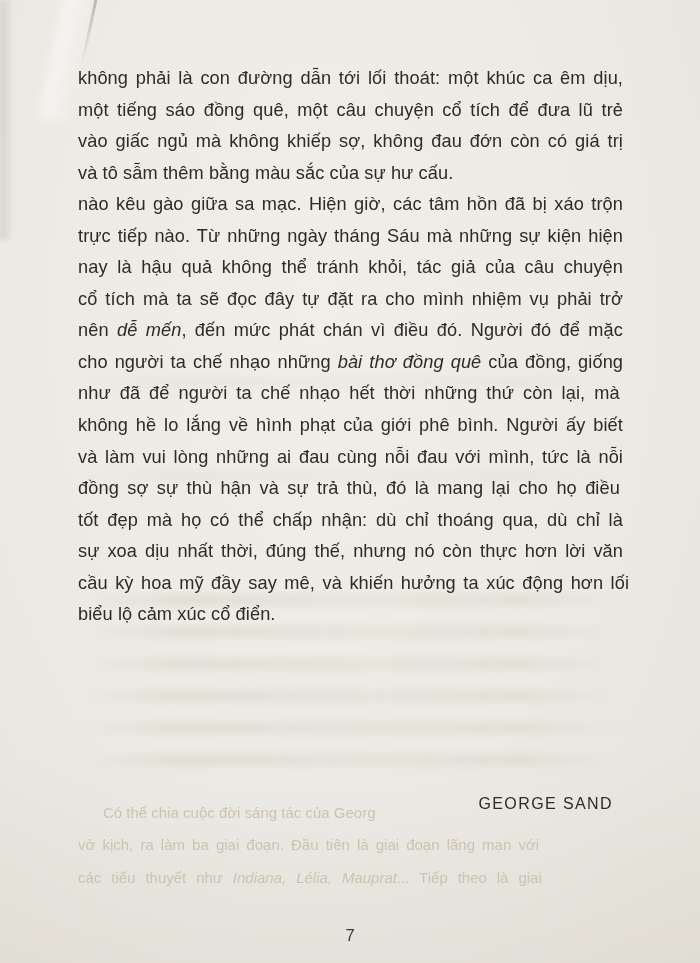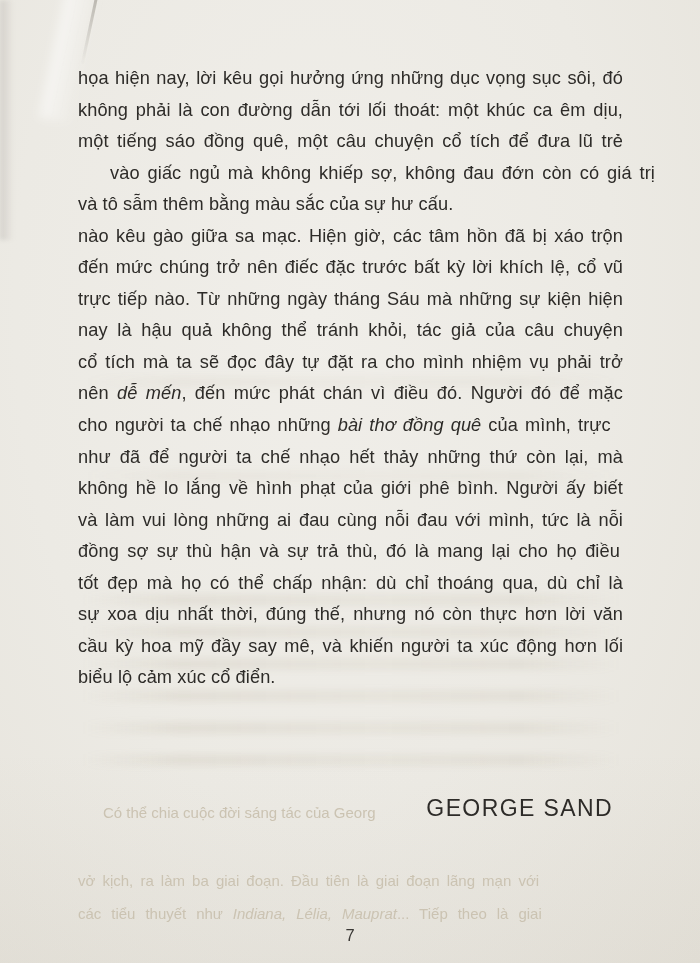--- a/index.html
+++ b/index.html
@@ -46,21 +46,21 @@
     white-space: nowrap;
     letter-spacing: 0.1px;
   }
   .line-inner { display: inline-block; white-space: nowrap; }
   .indent-spacer { display: inline-block; width: 46px; }
   .ghost .indent-spacer { width: 25px; }
   i { font-style: italic; }
 
   .signature {
     position: absolute; top: 795px; right: 87px; z-index: 4;
-    font-size: 23px; letter-spacing: 1.4px; color: var(--ink, #2D2B28);
+    font-size: 16px; letter-spacing: 1.4px; color: var(--ink, #2D2B28);
   }
 
   
   .ghost {
     position: absolute; left: 78px; top: 797px; width: 545px; z-index: 1;
     color: var(--ghost, #CBC3B2);
     filter: blur(0.6px);
   }
   .ghost-line { line-height: 32.4px; font-size: 15px; white-space: nowrap; }
 
@@ -83,47 +83,45 @@
   <div class="smudge" style="top:470px; opacity:.55"></div>
   <div class="smudge" style="top:594px"></div>
   <div class="smudge" style="top:626px"></div>
   <div class="smudge" style="top:658px"></div>
   <div class="smudge" style="top:690px"></div>
   <div class="smudge" style="top:722px"></div>
   <div class="smudge" style="top:754px"></div>
 
   <div class="ghost">
       <div class="ghost-line para-end" style="word-spacing: 0px;"><span class="line-inner"><span class="indent-spacer"></span><span>Có thể chia cuộc đời sáng tác của Georg</span></span></div>
-      <div class="ghost-line" style="word-spacing: 2.94px; margin-top: 36px;"><span class="line-inner"><span>vở kịch, ra làm ba giai đoạn. Đầu tiên là giai đoạn lãng mạn với</span></span></div>
+      <div class="ghost-line" style="word-spacing: 2.94px;"><span class="line-inner"><span>vở kịch, ra làm ba giai đoạn. Đầu tiên là giai đoạn lãng mạn với</span></span></div>
       <div class="ghost-line" style="word-spacing: 5.76px;"><span class="line-inner"><span>các tiểu thuyết như </span><i>Indiana, Lélia, Mauprat</i><span>... Tiếp theo là giai</span></span></div>
     </div>
 
   <div class="text-column">
       <div>
-        <div class="text-line" style="word-spacing: 1.28px;"><span class="line-inner"><span>họa hiện nay, lời kêu gọi hưởng ứng những dục vọng sục sôi, đó</span></span></div>
         <div class="text-line" style="word-spacing: 2.59px;"><span class="line-inner"><span>không phải là con đường dẫn tới lối thoát: một khúc ca êm dịu,</span></span></div>
         <div class="text-line" style="word-spacing: 3.35px;"><span class="line-inner"><span>một tiếng sáo đồng quê, một câu chuyện cổ tích để đưa lũ trẻ</span></span></div>
-        <div class="text-line" style="word-spacing: 2.76px; margin-left: 32px;"><span class="line-inner"><span>vào giấc ngủ mà không khiếp sợ, không đau đớn còn có giá trị</span></span></div>
+        <div class="text-line" style="word-spacing: 2.76px;"><span class="line-inner"><span>vào giấc ngủ mà không khiếp sợ, không đau đớn còn có giá trị</span></span></div>
         <div class="text-line para-end" style="word-spacing: 0px;"><span class="line-inner"><span>và tô sẫm thêm bằng màu sắc của sự hư cấu.</span></span></div>
       </div>
       <div>
         <div class="text-line" style="word-spacing: 2.18px;"><span class="line-inner"><span>nào kêu gào giữa sa mạc. Hiện giờ, các tâm hồn đã bị xáo trộn</span></span></div>
-        <div class="text-line" style="word-spacing: 1.91px;"><span class="line-inner"><span>đến mức chúng trở nên điếc đặc trước bất kỳ lời khích lệ, cổ vũ</span></span></div>
         <div class="text-line" style="word-spacing: 1.79px;"><span class="line-inner"><span>trực tiếp nào. Từ những ngày tháng Sáu mà những sự kiện hiện</span></span></div>
         <div class="text-line" style="word-spacing: 4.48px;"><span class="line-inner"><span>nay là hậu quả không thể tránh khỏi, tác giả của câu chuyện</span></span></div>
         <div class="text-line" style="word-spacing: 2.78px;"><span class="line-inner"><span>cổ tích mà ta sẽ đọc đây tự đặt ra cho mình nhiệm vụ phải trở</span></span></div>
         <div class="text-line" style="word-spacing: 3.15px;"><span class="line-inner"><span>nên </span><i>dễ mến</i><span>, đến mức phát chán vì điều đó. Người đó để mặc</span></span></div>
-        <div class="text-line" style="word-spacing: 1.88px;"><span class="line-inner"><span>cho người ta chế nhạo những </span><i>bài thơ đồng quê</i><span> của mình, trực</span></span></div>
-        <div class="text-line" style="word-spacing: 3.83px;"><span class="line-inner"><span>như đã để người ta chế nhạo hết thảy những thứ còn lại, mà</span></span></div>
+        <div class="text-line" style="word-spacing: 1.88px;"><span class="line-inner"><span>cho người ta chế nhạo những </span><i>bài thơ đồng quê</i><span> của đồng, giống</span></span></div>
+        <div class="text-line" style="word-spacing: 3.83px;"><span class="line-inner"><span>như đã để người ta chế nhạo hết thời những thứ còn lại, mà</span></span></div>
         <div class="text-line" style="word-spacing: 2.66px;"><span class="line-inner"><span>không hề lo lắng về hình phạt của giới phê bình. Người ấy biết</span></span></div>
         <div class="text-line" style="word-spacing: 2.53px;"><span class="line-inner"><span>và làm vui lòng những ai đau cùng nỗi đau với mình, tức là nỗi</span></span></div>
         <div class="text-line" style="word-spacing: 3.18px;"><span class="line-inner"><span>đồng sợ sự thù hận và sự trả thù, đó là mang lại cho họ điều</span></span></div>
         <div class="text-line" style="word-spacing: 3.61px;"><span class="line-inner"><span>tốt đẹp mà họ có thể chấp nhận: dù chỉ thoáng qua, dù chỉ là</span></span></div>
         <div class="text-line" style="word-spacing: 2.76px;"><span class="line-inner"><span>sự xoa dịu nhất thời, đúng thế, nhưng nó còn thực hơn lời văn</span></span></div>
-        <div class="text-line" style="word-spacing: 2.35px;"><span class="line-inner"><span>cầu kỳ hoa mỹ đầy say mê, và khiến người ta xúc động hơn lối</span></span></div>
+        <div class="text-line" style="word-spacing: 2.35px;"><span class="line-inner"><span>cầu kỳ hoa mỹ đầy say mê, và khiến hưởng ta xúc động hơn lối</span></span></div>
         <div class="text-line para-end" style="word-spacing: 0px;"><span class="line-inner"><span>biểu lộ cảm xúc cổ điển.</span></span></div>
       </div>
     </div>
 
   <div class="signature">GEORGE SAND</div>
 
   <div class="page-number">7</div>
 
 </div>
 

